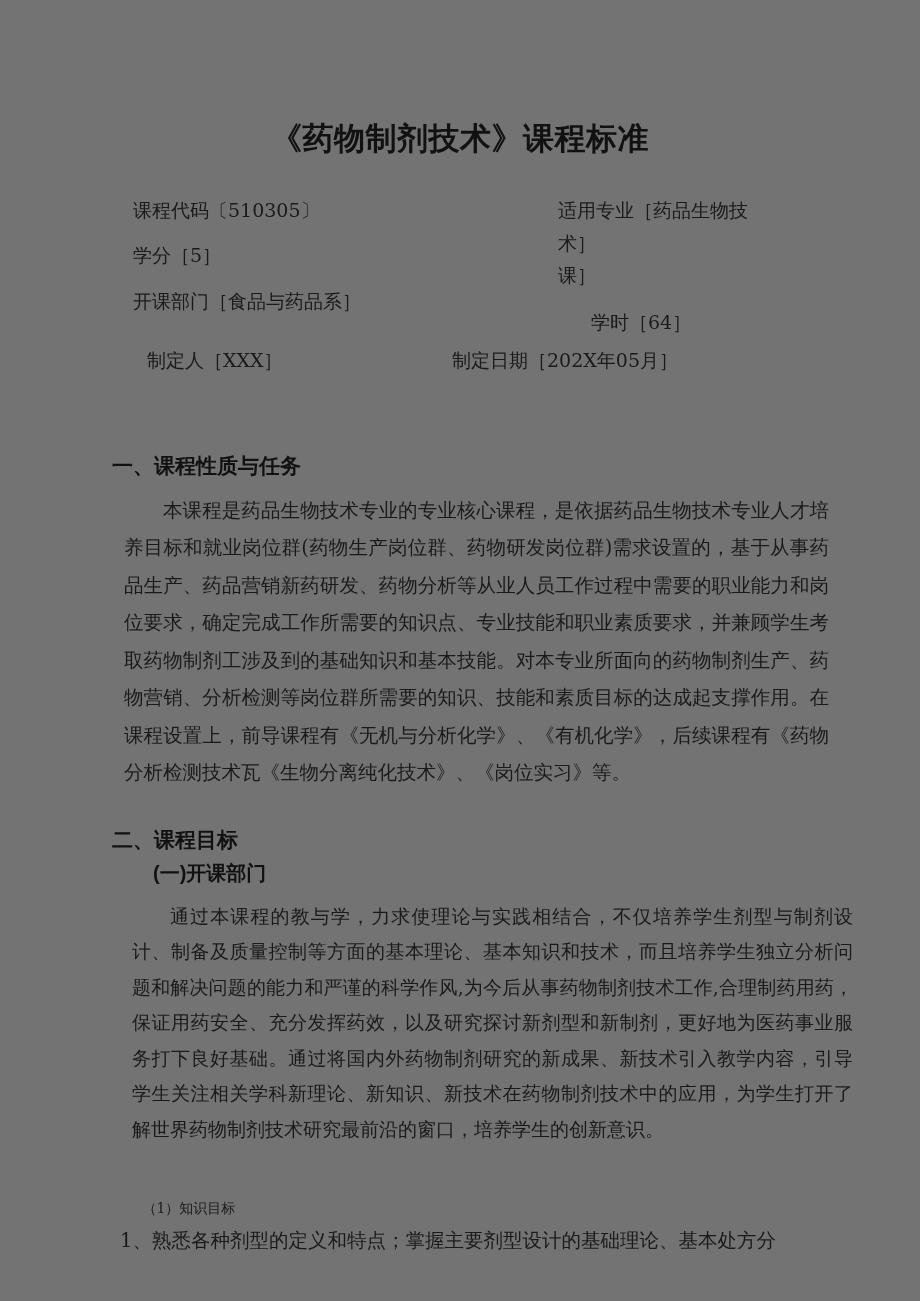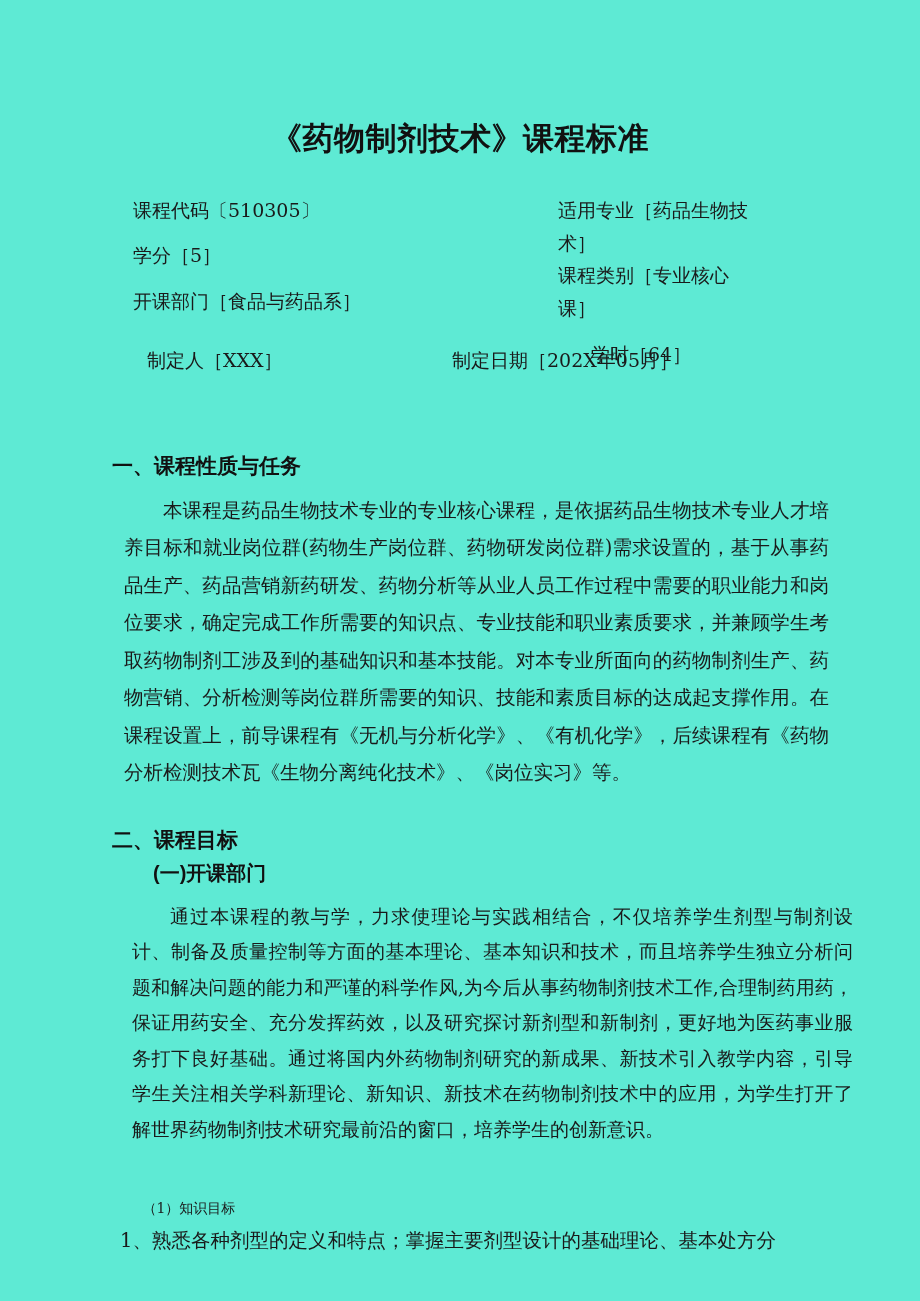--- a/index.html
+++ b/index.html
@@ -8,21 +8,21 @@
     background: #ffffff;
   }
   body {
     font-family: "DejaVu Serif", "Liberation Serif", serif;
     color: #1a1a1a;
   }
   .page {
     position: relative;
     width: 920px;
     height: 1301px;
-    background: #5eead4;
+    background: #737373;
     overflow: hidden;
     box-sizing: border-box;
   }
 
   
   .doc-title {
     position: absolute;
     top: 118px;
     left: 0;
     width: 920px;
@@ -159,21 +159,20 @@
 
   <div class="meta">
     <div class="meta-col-left">
       <div class="meta-line">课程代码〔510305〕</div>
       <div class="meta-line">学分［5］</div>
       <div class="meta-line">开课部门［食品与药品系］</div>
     </div>
     <div class="meta-col-right">
       <div class="meta-line">适用专业［药品生物技</div>
       <div class="meta-line">术］</div>
-      <div class="meta-line">课程类别［专业核心</div>
       <div class="meta-line">课］</div>
       <div class="meta-line meta-hours">学时［64］</div>
     </div>
   </div>
 
   <div class="sig">
     <div class="sig-row">
       <span class="sig-left">制定人［XXX］</span>
       <span class="sig-right">制定日期［202X年05月］</span>
     </div>

